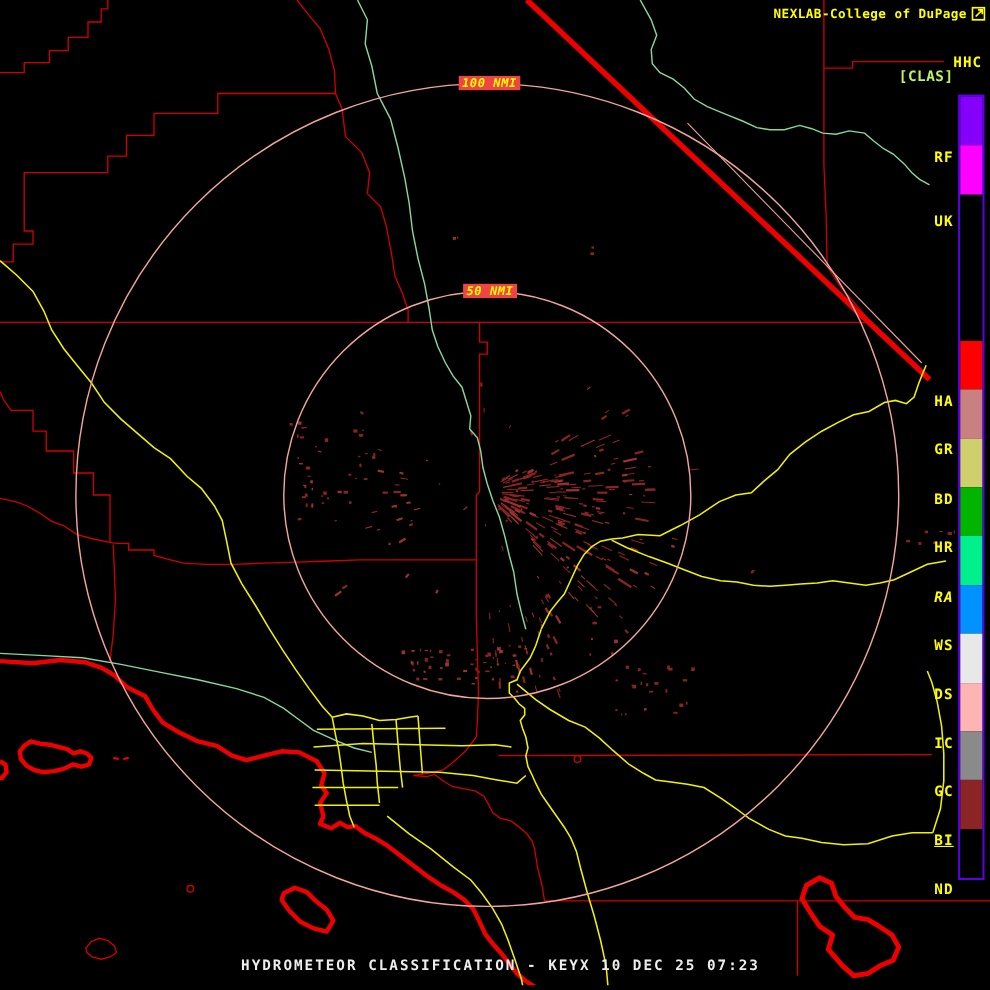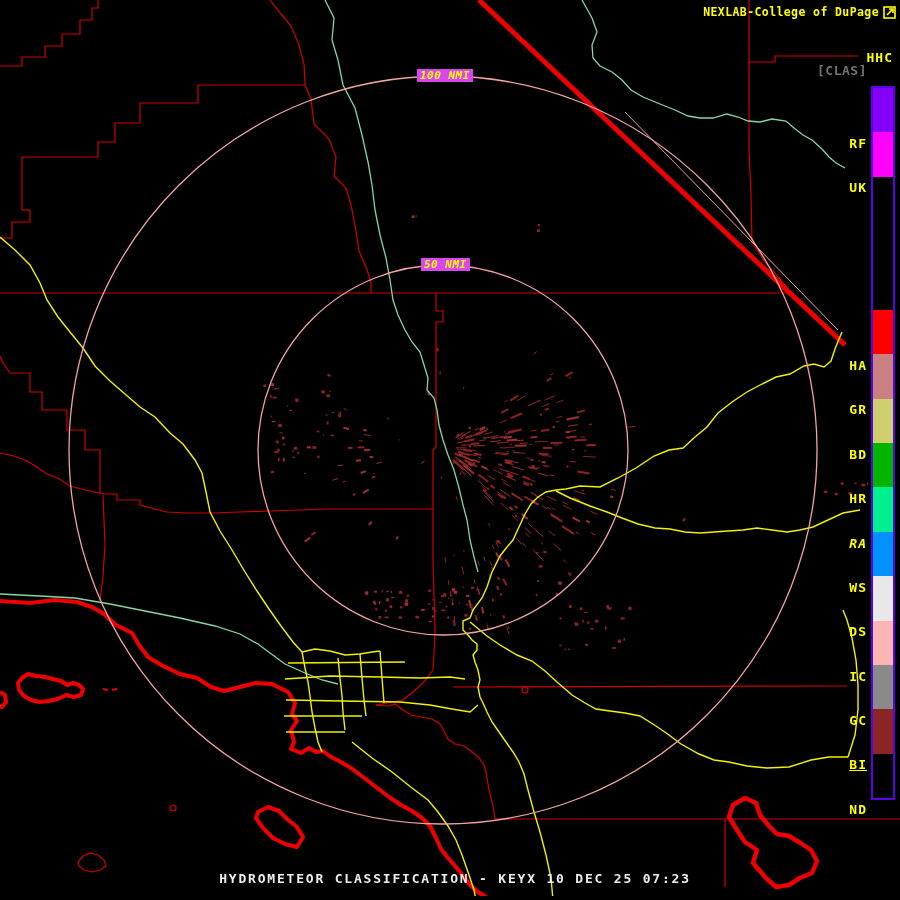--- a/index.html
+++ b/index.html
@@ -3,22 +3,22 @@
 <meta charset="utf-8">
 <style>
   html,body{margin:0;padding:0;background:#000;}
   #screen{position:relative;width:900px;height:896px;background:#000;overflow:hidden;
           font-family:"DejaVu Sans Mono", monospace;}
   #map{position:absolute;left:0;top:0;}
   .ovl{position:absolute;white-space:pre;}
   #brand-row{top:5px;right:4px;display:flex;align-items:center;gap:4px;color:#ffff00;
              font-size:11.5px;letter-spacing:.4px;font-weight:bold;}
   #product-code{top:50px;right:7px;color:#ffff00;font-size:13px;font-weight:bold;letter-spacing:1px;}
-  #product-mode{top:63px;right:33px;color:#737373;font-size:13px;font-weight:bold;letter-spacing:.5px;}
-  .ring-label{color:#ffff00;font-size:11px;font-style:italic;font-weight:bold;background:#d946ef;
+  #product-mode{top:63px;right:33px;color:#bef264;font-size:13px;font-weight:bold;letter-spacing:.5px;}
+  .ring-label{color:#ffff00;font-size:11px;font-style:italic;font-weight:bold;background:#ef4444;
               padding:0 3px;letter-spacing:.5px;}
   #ring-label-100{top:69px;left:417px;}
   #ring-label-50{top:258px;left:421px;}
   #caption{top:871px;left:0;width:910px;text-align:center;color:#ededed;font-size:13px;
            letter-spacing:1.8px;font-weight:bold;}
   #colorbar{position:absolute;left:871px;top:86px;width:20px;height:710px;
             border:2px solid #5b00e8;background:#000;}
   .cb-seg{position:absolute;left:0;width:100%;}
   .legend-label{position:absolute;right:33px;width:90px;text-align:right;color:#ffff00;
                 font-size:13px;font-weight:bold;height:16px;line-height:16px;letter-spacing:1px;margin-top:36px;}
@@ -570,21 +570,21 @@
       <div class="cb-seg" style="top: 399.375px; height: 44.375px; background: rgb(0, 240, 142);"></div>
       <div class="cb-seg" style="top: 443.75px; height: 44.375px; background: rgb(0, 146, 255);"></div>
       <div class="cb-seg" style="top: 488.125px; height: 44.375px; background: rgb(232, 232, 232);"></div>
       <div class="cb-seg" style="top: 532.5px; height: 44.375px; background: rgb(255, 180, 180);"></div>
       <div class="cb-seg" style="top: 576.875px; height: 44.375px; background: rgb(138, 138, 138);"></div>
       <div class="cb-seg" style="top: 621.25px; height: 44.375px; background: rgb(139, 36, 36);"></div>
       <div class="cb-seg" style="top: 665.625px; height: 44.375px; background: rgb(0, 0, 0);"></div>
     </div>
   <div id="legend-labels">
       <div class="legend-label" style="top: 100.188px;">RF</div>
-      <div class="legend-label" style="top: 144px; text-align: right;">UK</div>
+      <div class="legend-label" style="top: 158px; text-align: right;">UK</div>
       <div class="legend-label" style="top: 322.062px;">HA</div>
       <div class="legend-label" style="top: 366.438px;">GR</div>
       <div class="legend-label" style="top: 410.812px;">BD</div>
       <div class="legend-label" style="top: 455.188px;">HR</div>
       <div class="legend-label" style="top: 499.562px; font-style: italic;">RA</div>
       <div class="legend-label" style="top: 543.938px;">WS</div>
       <div class="legend-label" style="top: 588.312px;">DS</div>
       <div class="legend-label" style="top: 632.688px;">IC</div>
       <div class="legend-label" style="top: 677.062px;">GC</div>
       <div class="legend-label" style="top: 721.438px; text-decoration: underline;">BI</div>

